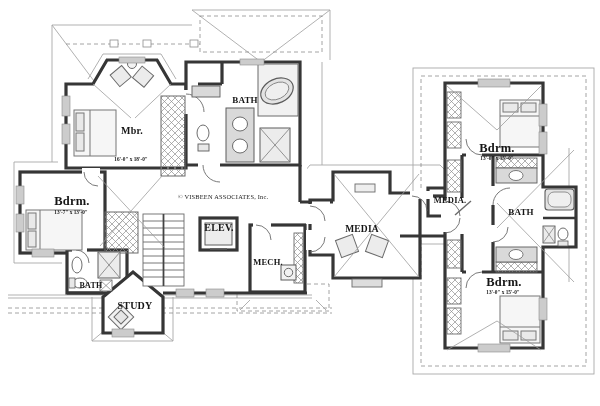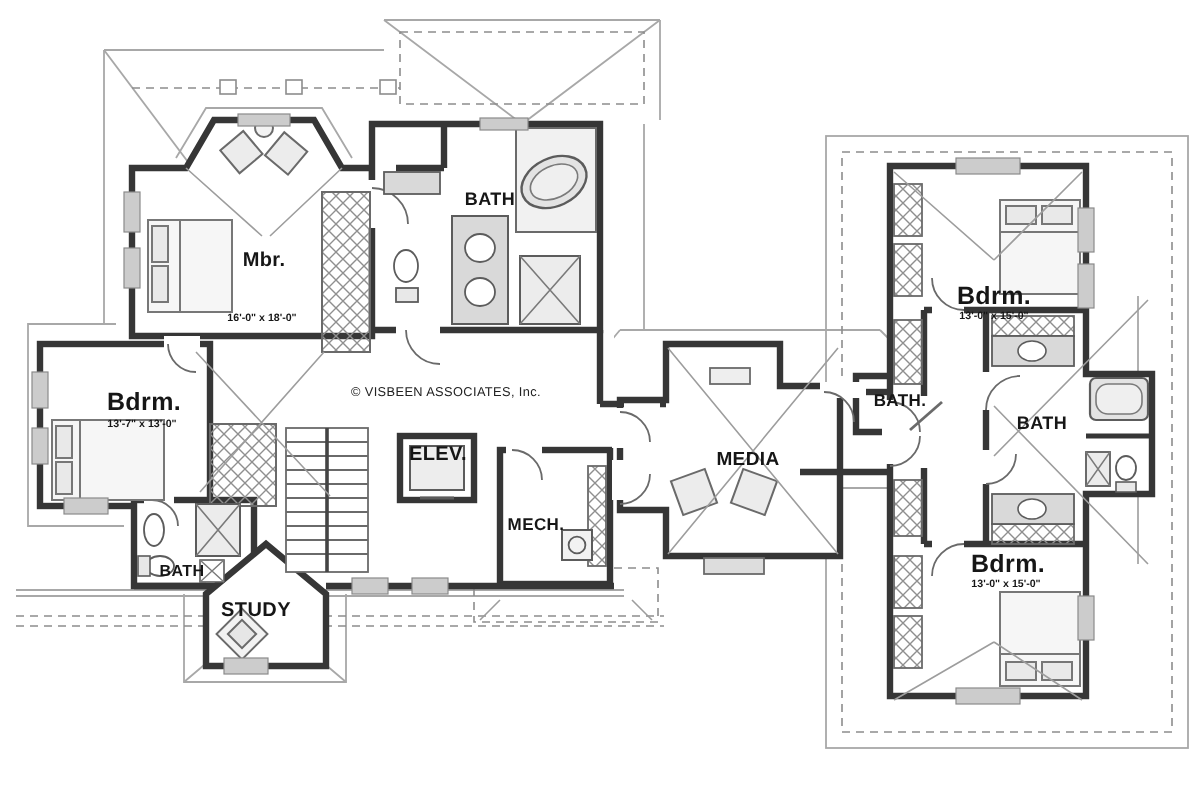--- a/index.html
+++ b/index.html
@@ -1,22 +1,22 @@
 <!DOCTYPE html>
 <html><head>
 <meta charset="utf-8">
 <style>
   html,body{margin:0;padding:0;background:#ffffff;}
   .plan-canvas{position:relative;width:600px;height:406px;background:#fff;overflow:hidden;
     font-family:"Liberation Sans",sans-serif;}
   .plan-canvas svg{position:absolute;left:0;top:0;}
   .lbl{position:absolute;transform:translate(-50%,-50%);white-space:nowrap;color:#161616;
-    font-weight:bold;letter-spacing:.2px;line-height:1;}
+    font-weight:bold;letter-spacing:.2px;line-height:1;font-family:Liberation Serif, serif;}
   .room-big{font-size:10px;}
-  .room-med{font-size:10px;margin-left:12px;}
+  .room-med{font-size:10px;}
   .room-sm{font-size:8.5px;}
   .room-xs{font-size:10px;}
   .dim{font-size:5.3px;letter-spacing:0;}
   .copyright{font-size:6.4px;font-weight:normal;color:#222;}
 </style>
 </head>
 <body>
 
 <div class="plan-canvas">
 <svg width="600" height="406" viewBox="0 0 600 406">
@@ -252,29 +252,29 @@
   <div class="lbl room-big" style="left:132px;top:131px">Mbr.</div>
   <div class="lbl dim" style="left:131px;top:160px">16'-0" x 18'-0"</div>
 
   <div class="lbl room-sm" style="left:245px;top:100px;font-size:9px">BATH</div>
 
   <div class="lbl room-big" style="left:72px;top:201px;font-size:12.5px">Bdrm.</div>
   <div class="lbl dim" style="left:71px;top:213px">13'-7" x 13'-0"</div>
 
   <div class="lbl room-sm" style="left:91px;top:286px;font-size:8px">BATH</div>
 
-  <div class="lbl room-med" style="left:116px;top:306px">STUDY</div>
+  <div class="lbl room-med" style="left:135px;top:306px">STUDY</div>
 
   <div class="lbl room-xs" style="left:219px;top:228px">ELEV.</div>
 
   <div class="lbl room-sm" style="left:268px;top:262px">MECH.</div>
 
   <div class="lbl room-med" style="left:362px;top:230px;font-size:9.5px">MEDIA</div>
 
-  <div class="lbl room-sm" style="left:450px;top:200px">BATH.</div>
+  <div class="lbl room-sm" style="left:450px;top:200px">MEDIA.</div>
 
   <div class="lbl room-big" style="left:497px;top:148px;font-size:12.5px">Bdrm.</div>
   <div class="lbl dim" style="left:497px;top:159px">13'-0" x 15'-0"</div>
 
   <div class="lbl room-sm" style="left:521px;top:212px;font-size:9px">BATH</div>
 
   <div class="lbl room-big" style="left:504px;top:282px;font-size:12.5px">Bdrm.</div>
   <div class="lbl dim" style="left:503px;top:293px">13'-0" x 15'-0"</div>
 
   <div class="lbl copyright" style="left:223px;top:197px">© VISBEEN ASSOCIATES, Inc.</div>

